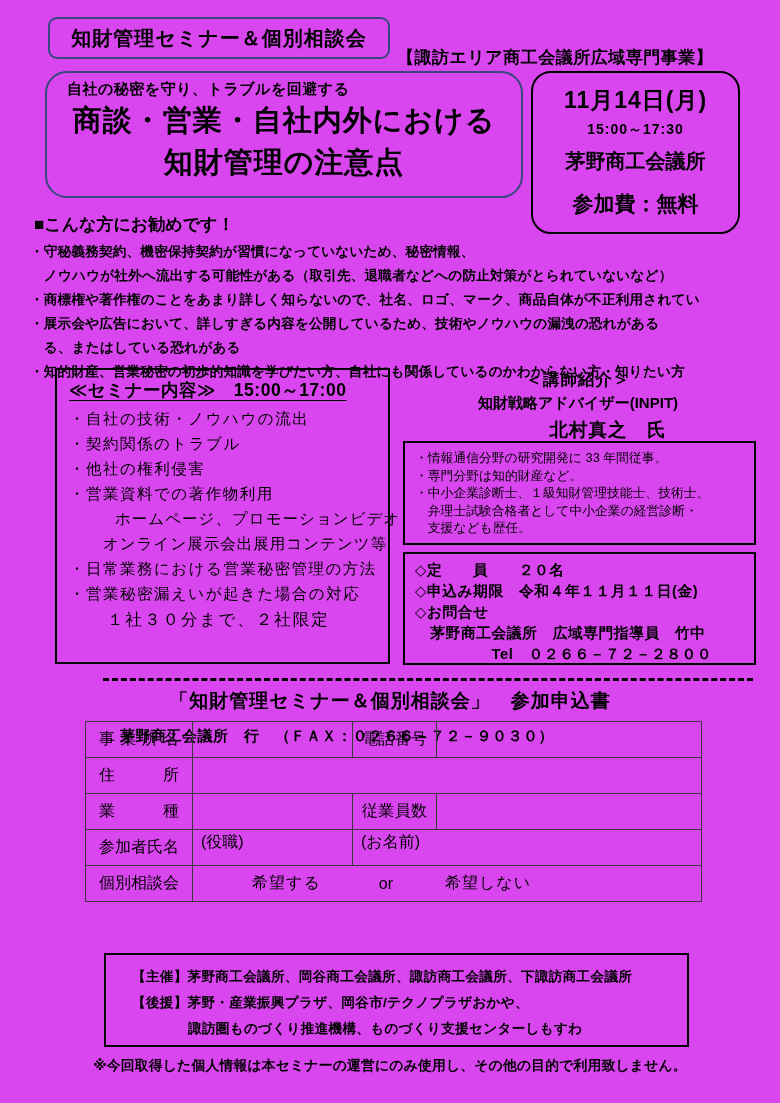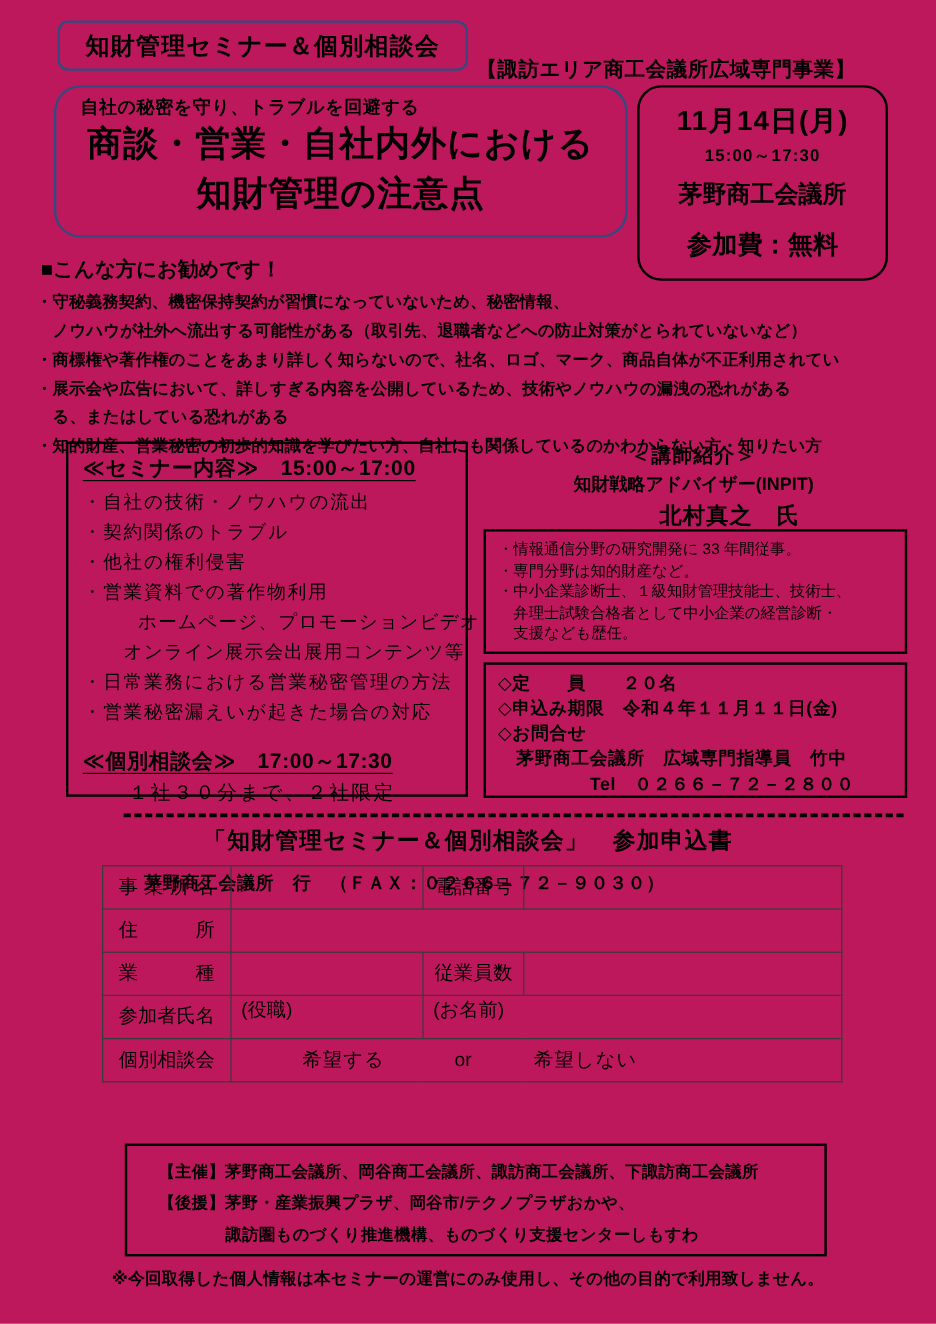--- a/index.html
+++ b/index.html
@@ -1,20 +1,20 @@
 <!DOCTYPE html>
 <html lang="ja"><head>
 <meta charset="utf-8">
 <style>
   html,body{margin:0;padding:0;background:#9a9a9a;}
   .page{
     position:relative;
     width:780px;height:1103px;
     margin:0 auto;
-    background:#be185d;
+    background:#d946ef;
     font-family:"Liberation Sans","DejaVu Sans",sans-serif;
     color:#000;
     overflow:hidden;
   }
   
   .badge-box{
     position:absolute;left:48px;top:17px;width:338px;height:38px;
     border:2px solid #35497e;border-radius:9px;
     display:flex;align-items:center;justify-content:center;
     font-size:20px;font-weight:bold;letter-spacing:1px;
@@ -137,21 +137,20 @@
   <div class="seminar-box">
     <div class="sec-heading">≪セミナー内容≫　15:00～17:00</div>
     <div class="sem-item">・自社の技術・ノウハウの流出</div>
     <div class="sem-item">・契約関係のトラブル</div>
     <div class="sem-item">・他社の権利侵害</div>
     <div class="sem-item">・営業資料での著作物利用</div>
     <div class="sem-item sem-indent1">ホームページ、プロモーションビデオ</div>
     <div class="sem-item sem-indent2">オンライン展示会出展用コンテンツ等</div>
     <div class="sem-item">・日常業務における営業秘密管理の方法</div>
     <div class="sem-item">・営業秘密漏えいが起きた場合の対応</div>
-    <div class="sec-heading consult-heading">≪個別相談会≫　17:00～17:30</div>
     <div class="consult-note">１社３０分まで、２社限定</div>
   </div>
 
   <div class="speaker-col">
     <div class="speaker-heading">＜講師紹介＞</div>
     <div class="speaker-role">知財戦略アドバイザー(INPIT)</div>
     <div class="speaker-name">北村真之　氏</div>
   </div>
   <div class="bio-box">
     <div class="bio-line">・情報通信分野の研究開発に 33 年間従事。</div>

